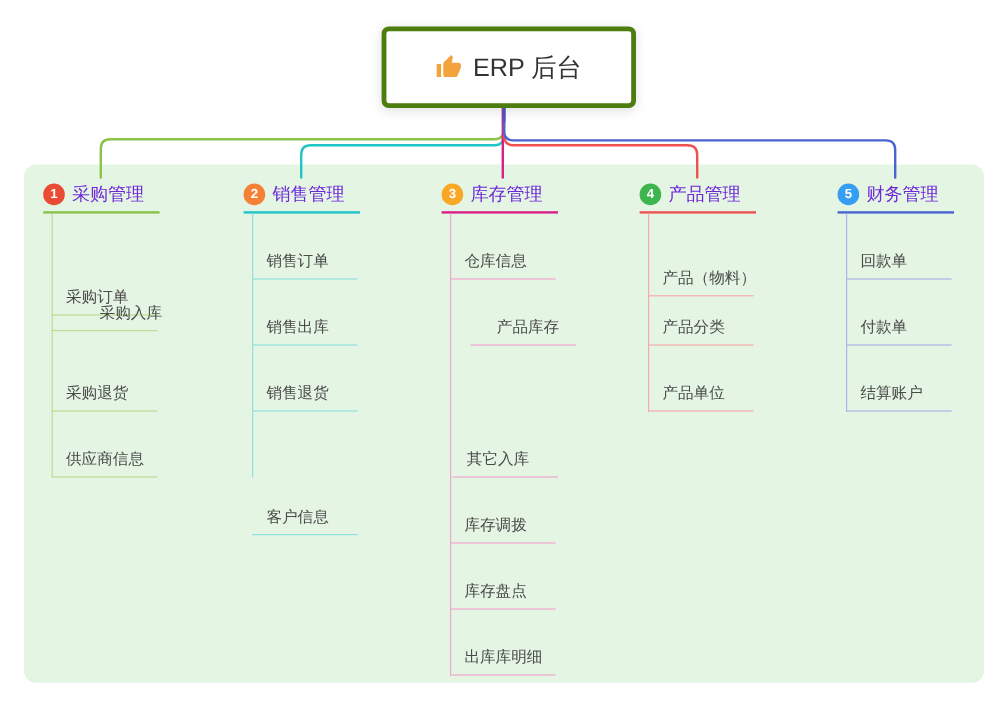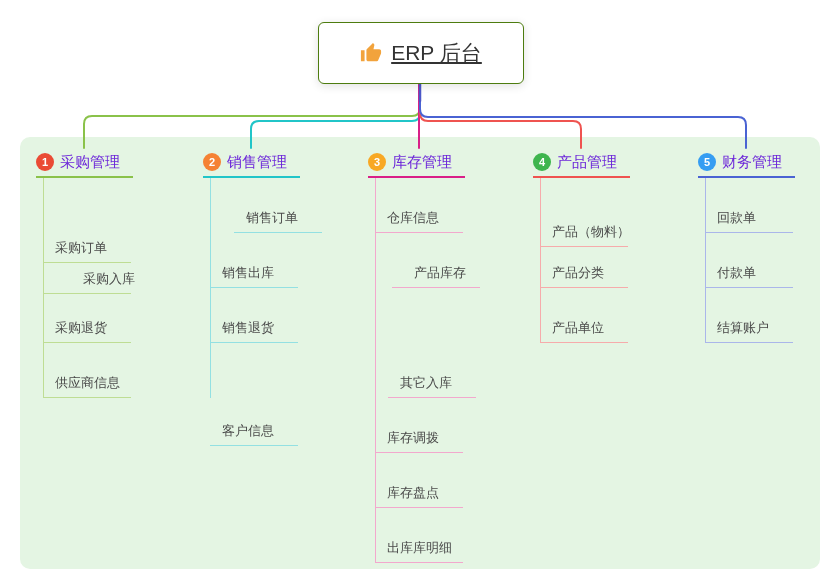--- a/index.html
+++ b/index.html
@@ -10,24 +10,24 @@
   }
   .panel{
     position:absolute;left:20px;top:137px;width:800px;height:432px;
     border-radius:10px;z-index:1;
   }
   #connectors{
     position:absolute;left:0;top:0;z-index:2;pointer-events:none;
   }
   .root-node{
     position:absolute;left:318px;top:22px;width:204px;height:60px;
-    background:#fff;border:1px solid #4d7c0f;border-radius:6px;
+    background:#fff;border:4px solid #4d7c0f;border-radius:6px;
     box-shadow:0 2px 10px rgba(0,0,0,.12);
     display:flex;align-items:center;justify-content:center;gap:9px;
-    z-index:4;font-size:21px;color:#333;text-decoration:underline;
+    z-index:4;font-size:21px;color:#333;
   }
   .thumb{display:inline-flex;align-items:center;}
   #branches{position:absolute;left:0;top:0;width:100%;height:100%;z-index:3;}
   .branch{position:absolute;}
   .branch-title{
     display:flex;align-items:center;gap:6px;height:30px;
     border-bottom:2px solid;box-sizing:border-box;white-space:nowrap;
   }
   .badge{
     width:18px;height:18px;border-radius:50%;color:#fff;
@@ -66,37 +66,37 @@
   <div id="branches">
       <div class="branch" style="left: 36px; top: 148px; width: 97px;">
         <div class="branch-title" style="border-bottom-color: rgb(138, 194, 74);">
           <span class="badge" style="background: rgb(234, 75, 53);">1</span>
           <span class="branch-label">采购管理</span>
         </div>
         <div class="spine" style="left: 7px; top: 30px; height: 220px; background: rgb(190, 221, 148);"></div>
         <div class="child" style="left: 7px; top: 57px; width: 88px; height: 28px; border-bottom-color: rgb(190, 221, 148); margin-top: 30px;">
           <span>采购订单</span>
         </div>
-        <div class="child" style="left: 7px; top: 118px; width: 88px; height: 28px; border-bottom-color: rgb(190, 221, 148); padding-left: 40px;">
+        <div class="child" style="left: 7px; top: 100px; width: 88px; height: 28px; border-bottom-color: rgb(190, 221, 148); padding-left: 40px;">
           <span>采购入库</span>
         </div>
         <div class="child" style="left: 7px; top: 167px; width: 88px; height: 28px; border-bottom-color: rgb(190, 221, 148);">
           <span>采购退货</span>
         </div>
         <div class="child" style="left: 7px; top: 222px; width: 88px; height: 28px; border-bottom-color: rgb(190, 221, 148);">
           <span>供应商信息</span>
         </div>
       </div>
       <div class="branch" style="left: 203px; top: 148px; width: 97px;">
         <div class="branch-title" style="border-bottom-color: rgb(33, 197, 200);">
           <span class="badge" style="background: rgb(245, 130, 52);">2</span>
           <span class="branch-label">销售管理</span>
         </div>
         <div class="spine" style="left: 7px; top: 30px; height: 220px; background: rgb(147, 224, 226);"></div>
-        <div class="child" style="left: 7px; top: 57px; width: 88px; height: 28px; border-bottom-color: rgb(147, 224, 226); margin-left: 24px;">
+        <div class="child" style="left: 7px; top: 57px; width: 88px; height: 28px; border-bottom-color: rgb(147, 224, 226);">
           <span>销售订单</span>
         </div>
         <div class="child" style="left: 7px; top: 112px; width: 88px; height: 28px; border-bottom-color: rgb(147, 224, 226);">
           <span>销售出库</span>
         </div>
         <div class="child" style="left: 7px; top: 167px; width: 88px; height: 28px; border-bottom-color: rgb(147, 224, 226);">
           <span>销售退货</span>
         </div>
         <div class="child" style="left: 7px; top: 222px; width: 88px; height: 28px; border-bottom-color: rgb(147, 224, 226); margin-top: 48px;">
           <span>客户信息</span>
@@ -107,21 +107,21 @@
           <span class="badge" style="background: rgb(248, 168, 36);">3</span>
           <span class="branch-label">库存管理</span>
         </div>
         <div class="spine" style="left: 7px; top: 30px; height: 385px; background: rgb(242, 168, 205);"></div>
         <div class="child" style="left: 7px; top: 57px; width: 88px; height: 28px; border-bottom-color: rgb(242, 168, 205);">
           <span>仓库信息</span>
         </div>
         <div class="child" style="left: 24px; top: 112px; width: 88px; height: 28px; border-bottom-color: rgb(242, 168, 205); padding-left: 22px;">
           <span>产品库存</span>
         </div>
-        <div class="child" style="left: 20px; top: 222px; width: 88px; height: 28px; border-bottom-color: rgb(242, 168, 205);">
+        <div class="child" style="left: 9px; top: 222px; width: 88px; height: 28px; border-bottom-color: rgb(242, 168, 205);">
           <span>其它入库</span>
         </div>
         <div class="child" style="left: 7px; top: 277px; width: 88px; height: 28px; border-bottom-color: rgb(242, 168, 205);">
           <span>库存调拨</span>
         </div>
         <div class="child" style="left: 7px; top: 332px; width: 88px; height: 28px; border-bottom-color: rgb(242, 168, 205);">
           <span>库存盘点</span>
         </div>
         <div class="child" style="left: 7px; top: 387px; width: 88px; height: 28px; border-bottom-color: rgb(242, 168, 205);">
           <span>出库库明细</span>

